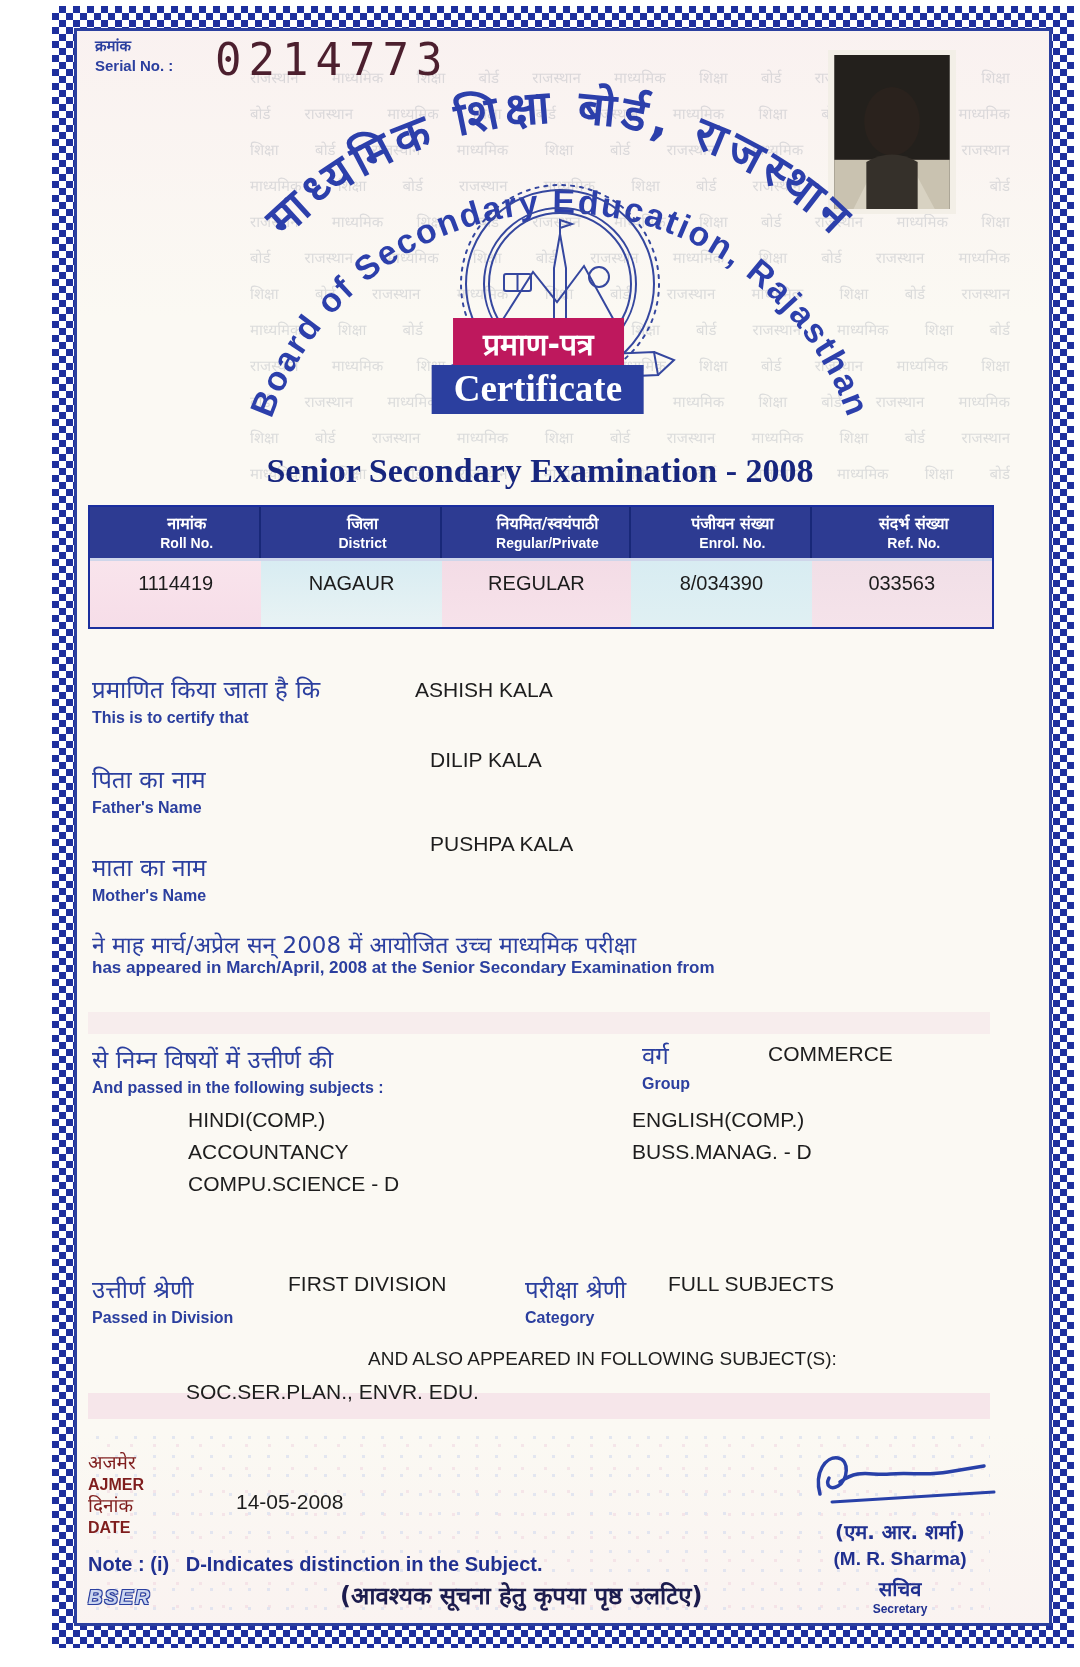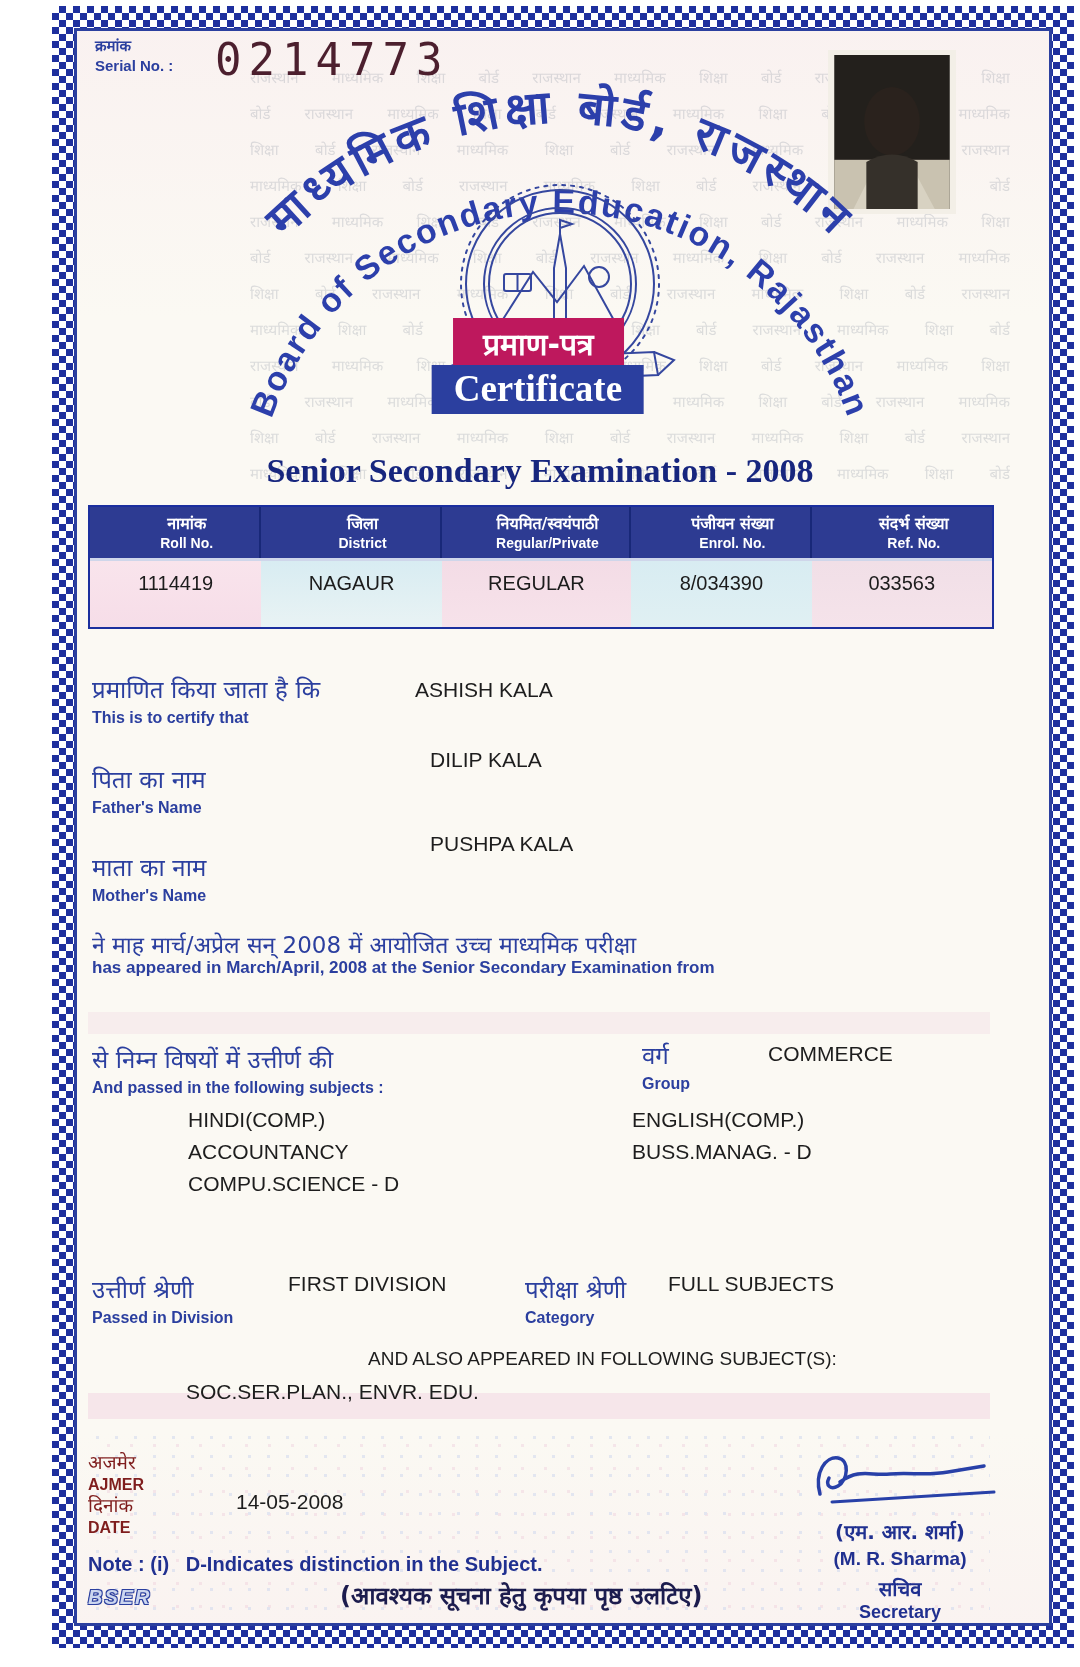--- a/index.html
+++ b/index.html
@@ -244,16 +244,16 @@
   <div class="abs turn-note hi">(आवश्यक सूचना हेतु कृपया पृष्ठ उलटिए)</div>
 
   <svg class="abs" style="left:798px;top:1448px;" width="210" height="68" viewBox="0 0 210 68">
     <path d="M22 46 C16 24 28 8 40 10 C52 12 50 32 40 38 C33 42 27 38 31 30 M42 34 C62 20 72 28 92 26 C112 24 128 28 150 24 L186 18" stroke="#2840a8" stroke-width="3.5" fill="none" stroke-linecap="round"></path>
     <path d="M34 54 L196 44" stroke="#2840a8" stroke-width="3" fill="none" stroke-linecap="round"></path>
   </svg>
   <div class="abs sig-block" style="left:800px;top:1518px;width:200px;">
     <div class="hi" style="font-size:20px;font-weight:bold;">(एम. आर. शर्मा)</div>
     <div style="font-size:19px;font-weight:bold;margin-top:3px;">(M. R. Sharma)</div>
     <div class="hi" style="font-size:20px;font-weight:bold;margin-top:5px;">सचिव</div>
-    <div style="font-size:18px;font-weight:bold;">Secretary</div>
+    <div style="font-size:12px;font-weight:bold;">Secretary</div>
   </div>
 
 </div>
 
 </body></html>

